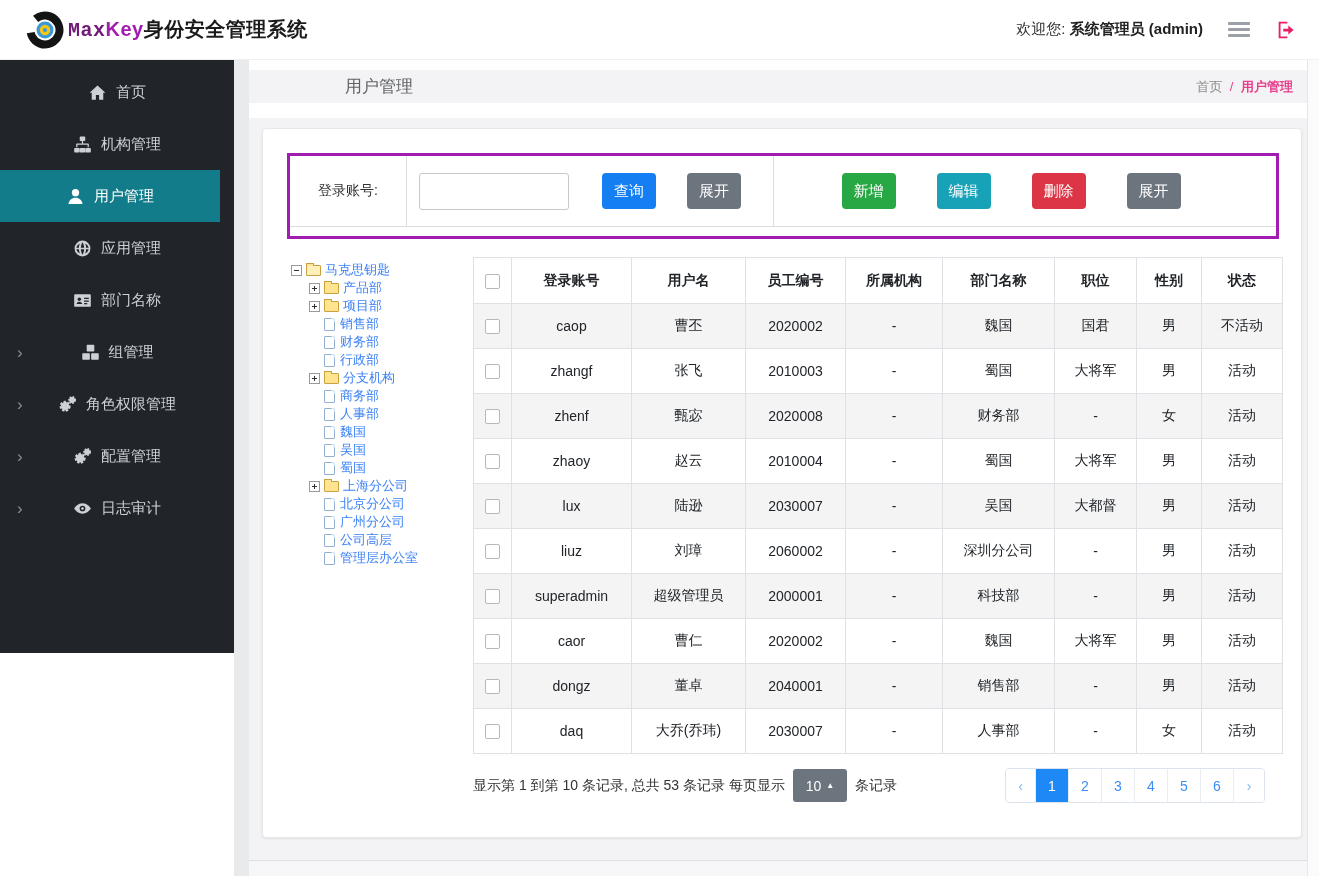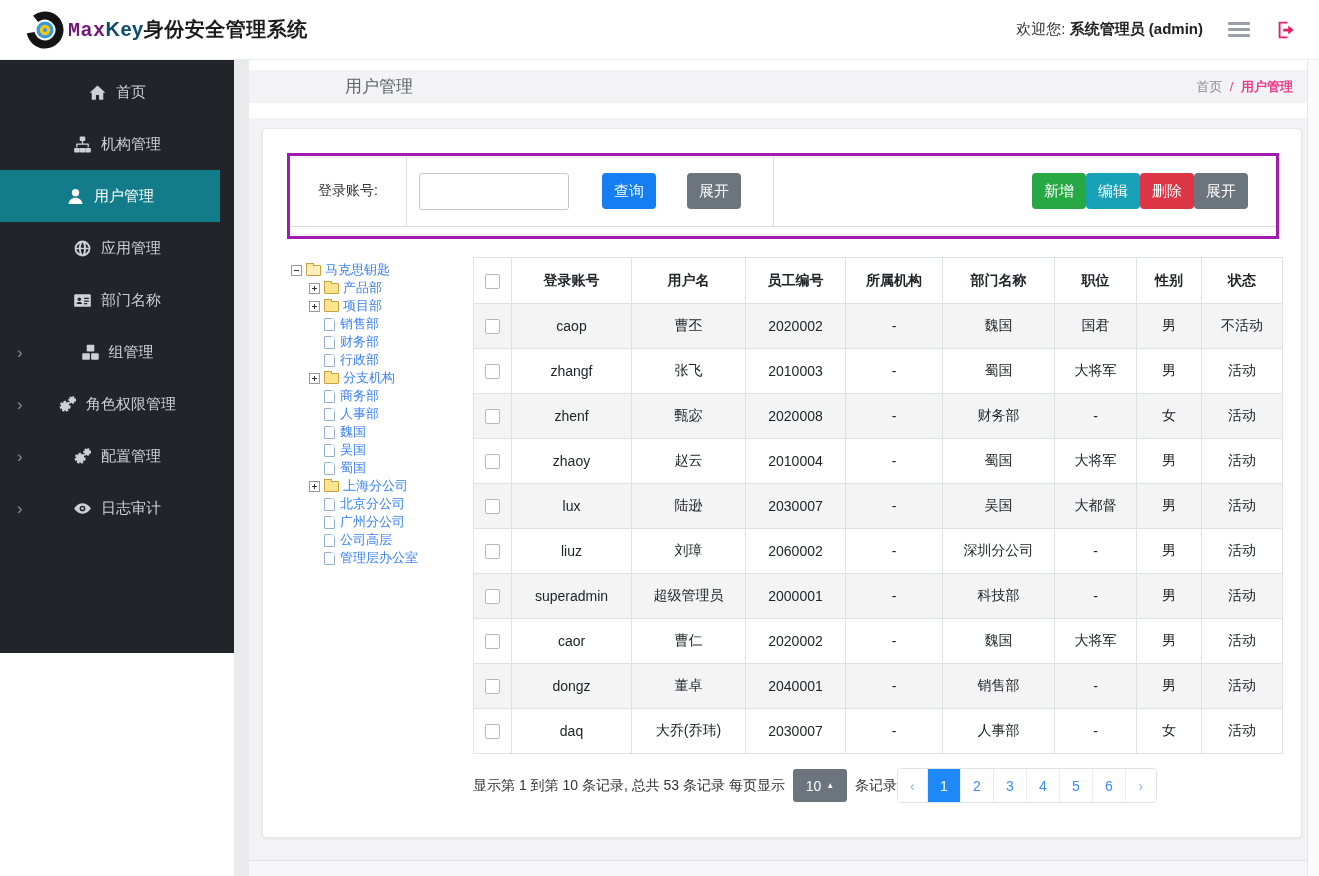--- a/index.html
+++ b/index.html
@@ -6,21 +6,21 @@
   html,body { width:1319px; height:876px; overflow:hidden;
     font-family:"Liberation Sans","DejaVu Sans",sans-serif; background:#fff; color:#333; }
 
   
   .top-header{height:60px;display:flex;align-items:center;justify-content:space-between;
     padding:0 22px 0 26px;background:#fff;border-bottom:1px solid #f0f0f0;}
   .brand{display:flex;align-items:center;gap:2px;cursor:pointer;}
   .brand svg{margin-right:2px;}
   .brand-text{font-size:20px;font-weight:bold;letter-spacing:.5px;}
   .brand-max{color:#701a75;font-family:Liberation Mono, monospace;}
-  .brand-key{color:#0c4a6e;}
+  .brand-key{color:#a21caf;}
   .brand-suffix{color:#1b1b1b;}
   .header-right{display:flex;align-items:center;gap:22px;}
   .welcome{font-size:15px;color:#333;}
   .welcome b{color:#222;}
   .hamburger{display:flex;flex-direction:column;gap:3px;cursor:pointer;padding:3px;}
   .hamburger span{width:22px;height:3px;background:#9aa0a6;border-radius:1px;}
   .logout-ic{cursor:pointer;}
 
   
   .app{display:flex;height:816px;position:relative;}
@@ -61,21 +61,21 @@
   .search-label-cell{width:117px;border-right:1px solid #dcdcdc;display:flex;align-items:center;
     justify-content:center;font-size:14px;color:#333;flex:none;}
   .search-controls{width:367px;border-right:1px solid #dcdcdc;display:flex;align-items:center;
     padding-left:12px;flex:none;}
   .search-controls input{width:150px;height:37px;border:1px solid #c8c8c8;border-radius:3px;
     padding:0 8px;font-size:14px;outline:none;}
   .btn{height:36px;padding:0 12px;border:none;border-radius:4px;color:#fff;font-size:15px;
     cursor:pointer;font-family:inherit;}
   .btn-primary{background:#157ef3;margin-left:33px;}
   .btn-gray{background:#6c757d;margin-left:31px;}
-  .action-controls{flex:1;display:flex;align-items:center;justify-content:flex-end;padding-right:28px;}
+  .action-controls{flex:1;display:flex;align-items:center;justify-content:center;padding-right:28px;gap:41px;}
   .action-controls .btn{margin-left:0;}
   .action-controls .btn + .btn{}
   .btn-green{background:#28a745;}
   .btn-teal{background:#17a2b8;}
   .btn-red{background:#dc3545;}
   .search-panel-footer{height:10px;border-top:1px solid #dcdcdc;}
 
   
   .body-row{display:flex;margin-top:18px;}
   .tree-panel{width:186px;flex:none;padding:4px 6px 0 4px;}
@@ -102,21 +102,21 @@
   .table-area{flex:1;min-width:0;}
   table{width:100%;border-collapse:collapse;table-layout:fixed;}
   th,td{border:1px solid #dee2e6;text-align:center;font-size:14px;height:45px;color:#212529;
     overflow:hidden;white-space:nowrap;}
   th{font-weight:bold;height:46px;background:#fff;}
   tbody tr.odd{background:#f4f4f5;}
   .cb{display:inline-block;width:15px;height:15px;border:1.5px solid #b3b9bf;border-radius:2px;
     background:#fff;vertical-align:middle;cursor:pointer;}
 
   
-  .table-footer{display:flex;align-items:center;margin-top:14px;}
+  .table-footer{display:flex;align-items:center;justify-content:space-between;margin-top:14px;}
   .page-info{font-size:14px;color:#333;display:flex;align-items:center;}
   .page-size-btn{width:54px;height:33px;background:#6c757d;color:#fff;border:none;border-radius:3px;
     margin:0 8px;font-size:14px;display:inline-flex;align-items:center;justify-content:center;gap:5px;
     cursor:pointer;font-family:inherit;}
   .page-size-btn .caret{font-size:8px;line-height:1;}
   .pg{display:flex;border:1px solid #dde3ea;border-radius:4px;overflow:hidden;background:#fff;margin-right:14px;}
   .pg-btn{min-width:33px;height:33px;display:flex;align-items:center;justify-content:center;
     font-size:14px;color:#3c8df5;border-right:1px solid #e9edf2;cursor:pointer;background:#fff;padding:0 2px;}
   .pg-btn:last-child{border-right:none;}
   .pg-btn.nav{color:#7db4fa;min-width:30px;}

